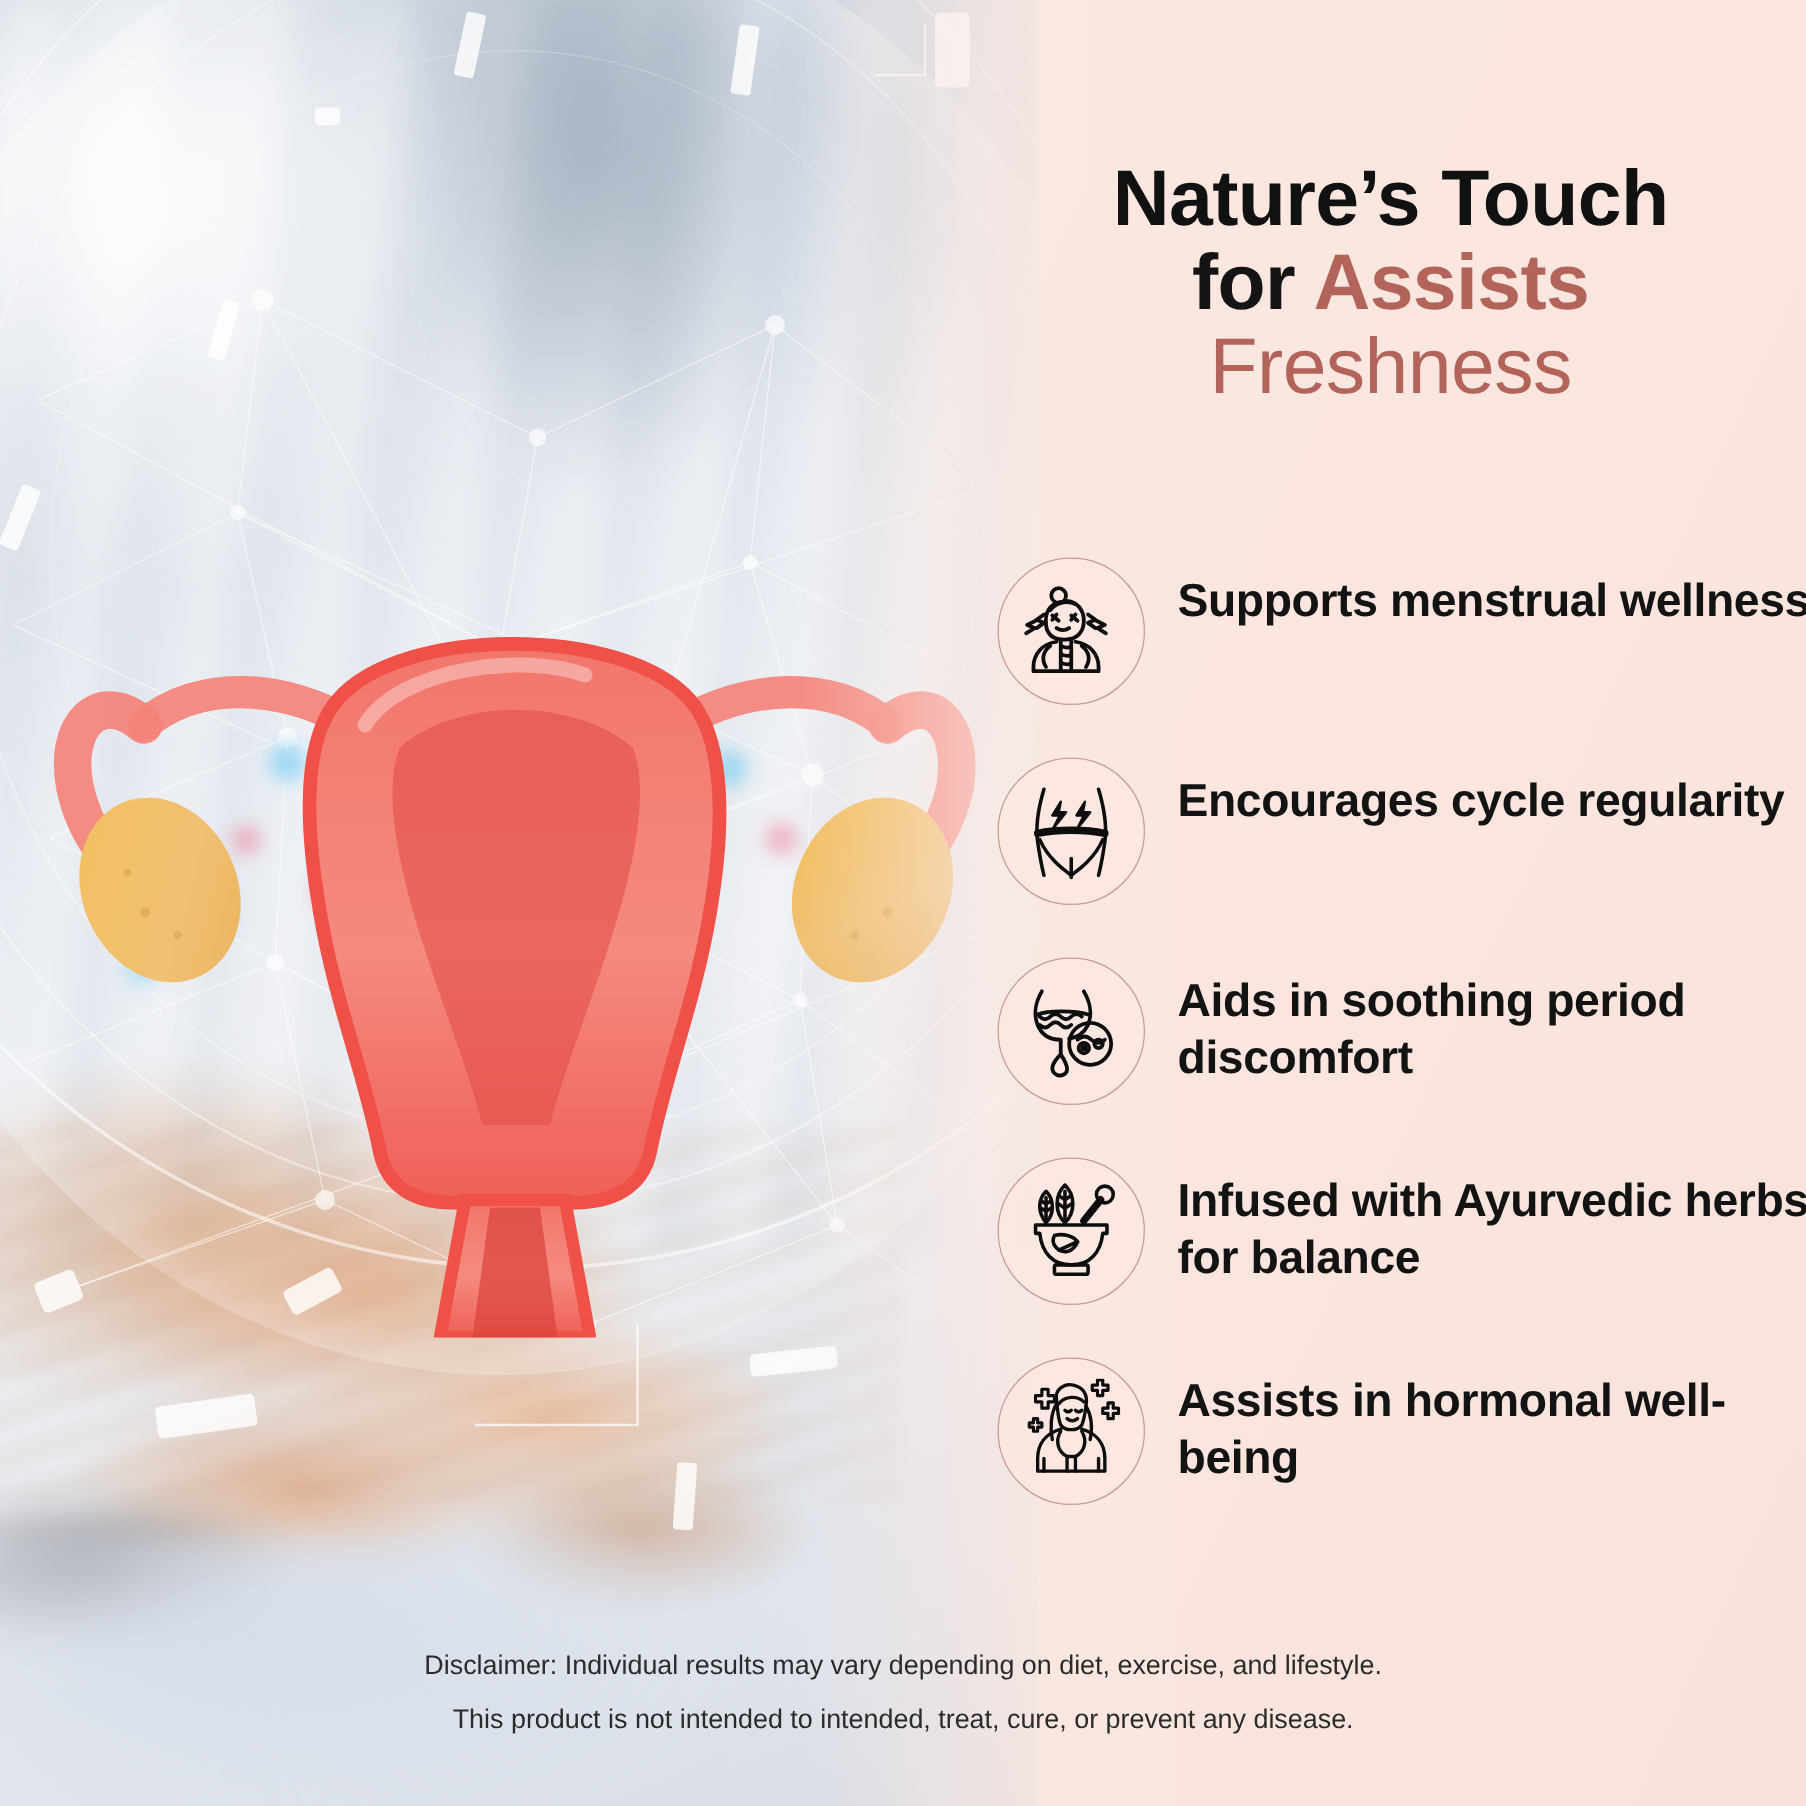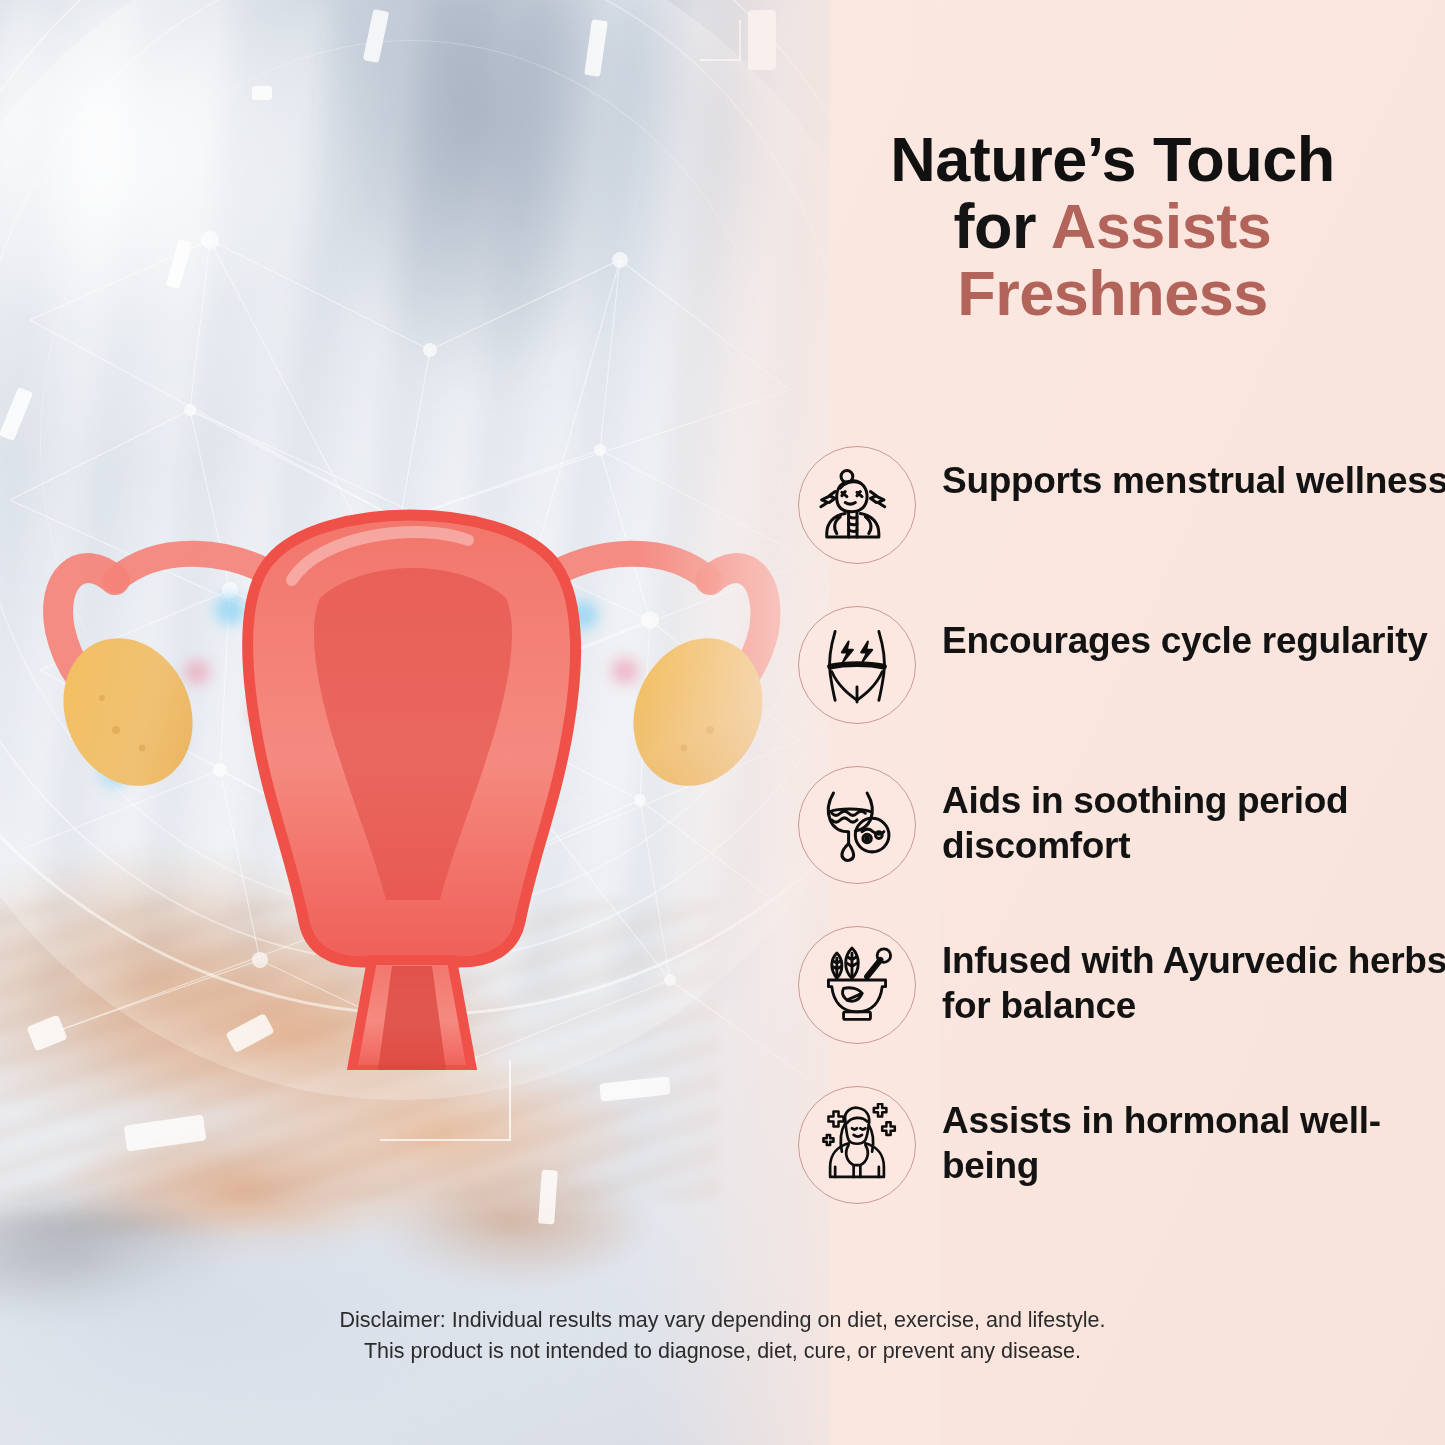--- a/index.html
+++ b/index.html
@@ -75,33 +75,33 @@
   .glow{position:absolute;border-radius:50%;filter:blur(7px);}
 
   
   .right{position:absolute;left:780px;top:0;width:665px;height:1445px;}
   .headline{position:absolute;left:10px;top:126px;width:645px;text-align:center;
     line-height:1.06;}
   .hl-line{display:block;font-size:63px;font-weight:bold;letter-spacing:-.5px;}
   .hl1{color:#111111;}
   .hl2 .plain{color:#141414;font-weight:bold;}
   .hl2 .accent,.hl3{color:#b3645a;}
-  .hl3{font-weight:bold;}
+  .hl3{font-weight:normal;}
 
   .features{position:absolute;left:18px;top:442px;width:650px;}
   .feature{display:flex;align-items:flex-start;gap:26px;margin-bottom:20px;height:140px;}
   .f-icon{flex:0 0 auto;width:116px;height:116px;border-radius:50%;
     background:rgba(252,232,225,.72);border:1.6px solid #c99a8e;
     display:flex;align-items:center;justify-content:center;margin-top:4px;}
   .f-text{flex:1;font-size:37px;font-weight:bold;color:#131313;line-height:1.22;
     padding-top:16px;letter-spacing:-.3px;}
 
   .disclaimer{position:absolute;left:0;top:1305px;width:1445px;text-align:center;
     font-size:21.5px;color:#2b2b2b;line-height:1.46;}
-  .disclaimer span{display:block;}
+  .disclaimer span{display:block;margin-top:12px;}
 </style>
 </head>
 <body>
 
 <div id="poster">
 
   <div class="photo-layer">
     <div class="photo-bg"></div>
     <div class="coat-stripes"></div>
     <div class="coat-white"></div>
@@ -346,16 +346,16 @@
           </svg>
         </div>
         <div class="f-text">Assists in hormonal well-being</div>
       </div>
 
     </div>
   </div>
 
   <div class="disclaimer">
     <span>Disclaimer: Individual results may vary depending on diet, exercise, and lifestyle.</span>
-    <span>This product is not intended to diagnose, diet, cure, or prevent any disease.</span>
+    <span>This product is not intended to intended, treat, cure, or prevent any disease.</span>
   </div>
 
 </div>
 
 </body></html>

